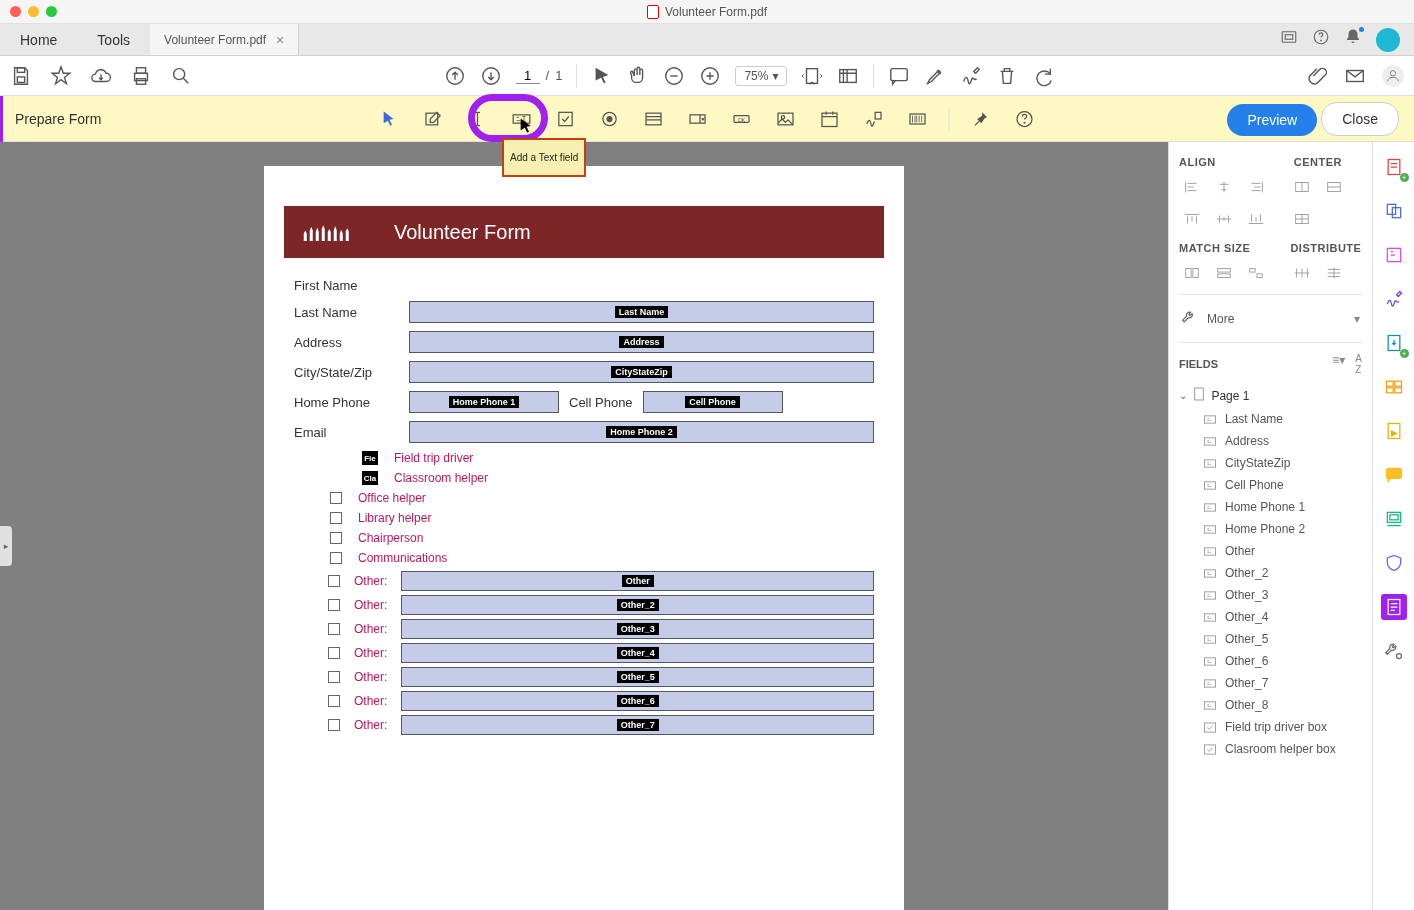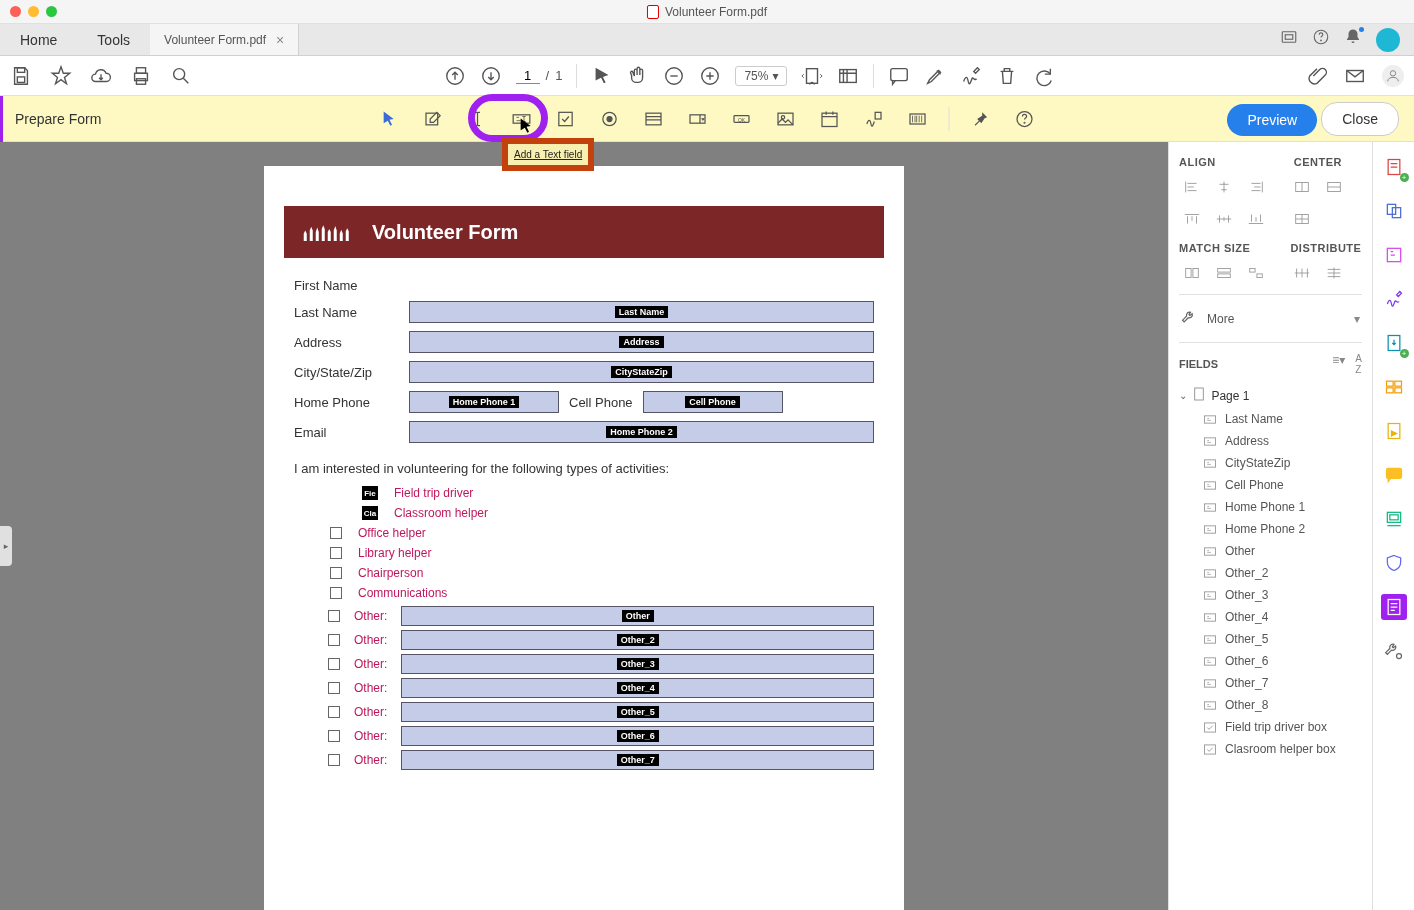--- a/index.html
+++ b/index.html
@@ -44,32 +44,32 @@
 .prep-title { font-size: 14px; color: #333; margin-left: 0px; }
 .prep-tools { position: absolute; left: 50%; transform: translateX(-50%); display: flex; align-items: center; gap: 18px; }
 .prep-tool { color: #555; cursor: pointer; display: flex; align-items: center; justify-content: center; width: 26px; height: 26px; }
 .prep-tool svg { width: 20px; height: 20px; }
 .prep-right { margin-left: auto; display: flex; align-items: flex-end; gap: 4px; }
 .btn-preview { background: #2680eb; color: #fff; border: none; padding: 8px 20px; border-radius: 16px; font-size: 14px; cursor: pointer; }
 .btn-close { background: #fff; color: #333; border: 1px solid #ccc; padding: 8px 20px; border-radius: 16px; font-size: 14px; cursor: pointer; }
 
 
 .oval-highlight { position: absolute; width: 80px; height: 48px; border: 7px solid #a020f0; border-radius: 24px; pointer-events: none; z-index: 100; }
-.tooltip { position: absolute; background: #f8f0b0; border: 6px solid #c2410c; padding: 5px 6px; font-size: 10px; color: #222; z-index: 101; text-decoration: underline; }
+.tooltip { position: absolute; background: #f8f0b0; border: 2px solid #c2410c; padding: 12px 6px; font-size: 10px; color: #222; z-index: 101; }
 
 
 .content { display: flex; height: calc(910px - 24px - 32px - 40px - 46px); }
 .doc-area { flex: 1; background: #808080; overflow: auto; display: flex; justify-content: center; padding-top: 24px; position: relative; }
 .page-collapse { position: absolute; left: 0; top: 50%; width: 12px; height: 40px; background: #e0e0e0; display: flex; align-items: center; justify-content: center; font-size: 9px; color: #666; cursor: pointer; border-radius: 0 4px 4px 0; }
 
 .doc-page { width: 640px; background: #fff; padding: 0; }
 .form-header { background: #7d2627; color: #fff; padding: 14px 16px; display: flex; align-items: center; gap: 12px; margin: 40px 20px 20px 20px; }
 .hands-icon { width: 60px; height: 24px; display: flex; align-items: flex-end; }
 .hands-icon svg { width: 100%; height: 100%; }
-.form-header-title { font-size: 20px; font-weight: bold; }
+.form-header-title { font-size: 20px; font-weight: normal; margin-left: 22px; }
 
 .form-body { padding: 0 30px; }
 .field-row { display: flex; align-items: center; margin-bottom: 8px; }
 .field-label { width: 115px; font-size: 13px; color: #333; }
 .field-box { flex: 1; height: 22px; background: #c4cce8; border: 1px solid #556; position: relative; display: flex; align-items: center; justify-content: center; }
 .field-tag { background: #000; color: #fff; font-size: 9px; padding: 1px 4px; font-weight: bold; }
 .phone-row .field-box { flex: 0 0 150px; }
 .cell-label { margin: 0 10px; font-size: 13px; color: #333; }
 
 .interest-text { margin: 18px 0 10px 0; font-size: 13px; color: #333; }
@@ -440,21 +440,20 @@
             <div class="field-box" style="flex:0 0 140px">
               <span class="field-tag">Cell Phone</span>
             </div>
           </div>
         <div class="field-row">
             <div class="field-label">Email</div>
             <div class="field-box">
               <span class="field-tag">Home Phone 2</span>
             </div>
           </div>
-        <div class="interest-text">I am interested in volunteering for the following types of activities:</div>
         <div class="check-row">
             <div class="check-indent"></div>
             <div class="checkbox-filled">Fie</div>
             <div class="check-label">Field trip driver</div>
           </div>
         <div class="check-row">
             <div class="check-indent"></div>
             <div class="checkbox-filled">Cla</div>
             <div class="check-label">Classroom helper</div>
           </div>

